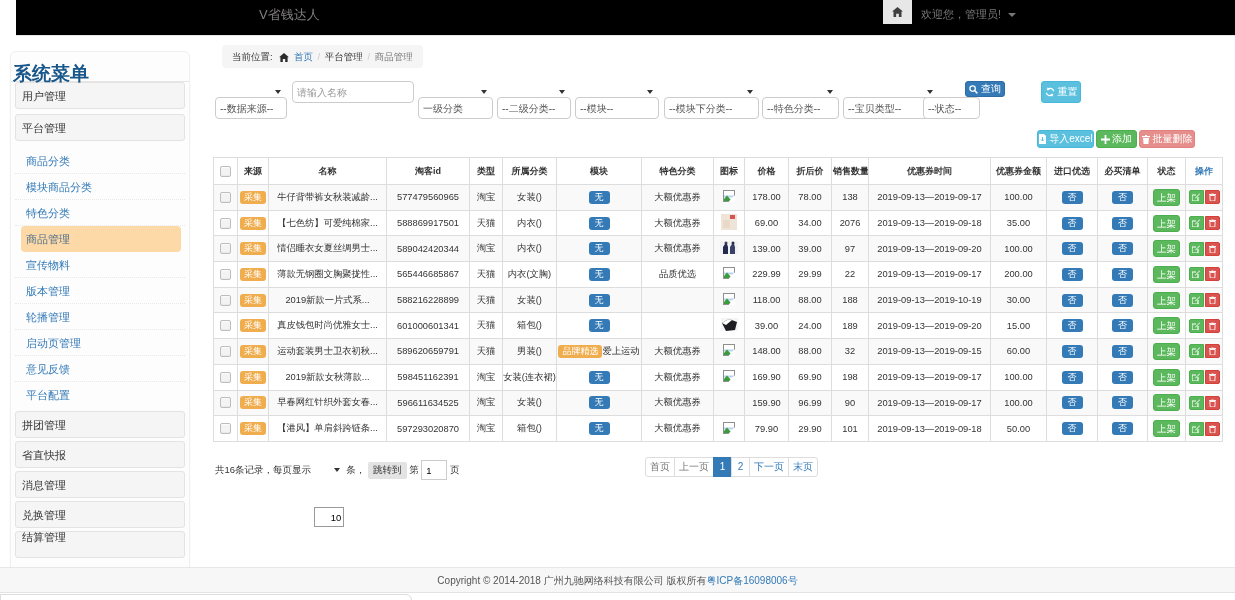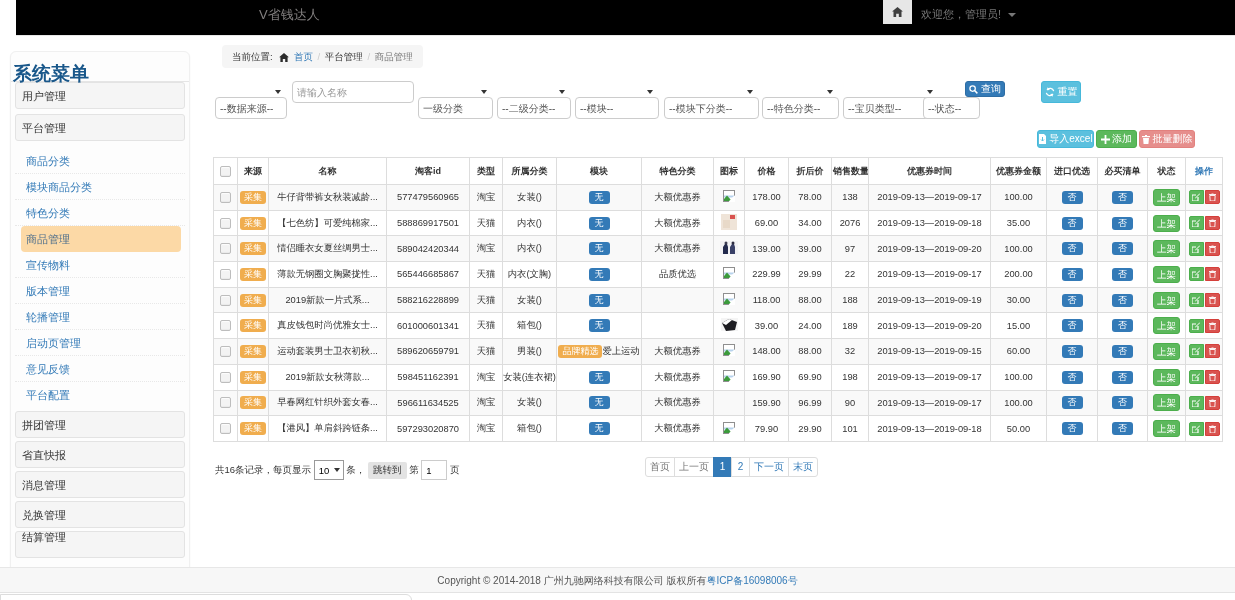--- a/index.html
+++ b/index.html
@@ -95,21 +95,21 @@
   border-radius:2px; background:#f3f3f3; box-shadow:inset 0 1px 1px rgba(255,255,255,.8), inset 0 -1px 1px rgba(0,0,0,.04);
   vertical-align:middle; cursor:pointer; }
 
 .pagebar { position:absolute; left:0; top:415px; width:1009px; height:26px; font-size:9.5px; }
 .pagebar .left { position:absolute; left:2px; top:5px; }
 .ppselwrap { position:relative; display:inline-block; width:30px; height:20px; vertical-align:middle; }
 .ppselwrap::after { content:""; position:absolute; right:4px; top:8px; width:0; height:0;
   border-left:3px solid transparent; border-right:3px solid transparent;
   border-top:4px solid #333; pointer-events:none; }
 .pp-sel { border:1px solid #9a9a9a; background:#fff; font-size:9.5px; height:20px; width:30px;
-  padding:0 0 0 4px; font-family:inherit; -webkit-appearance:none; appearance:none; }
+  padding:0 0 0 16px; font-family:inherit; -webkit-appearance:none; appearance:none;margin-top:47px; }
 .pp-jump { display:inline-block; background:#e3e3e3; color:#333; padding:2px 5px;
   border-radius:2px; cursor:pointer; }
 .pp-input { width:26px; height:20px; border:1px solid #ccc; font-size:9.5px;
   padding:0 4px; vertical-align:middle; font-family:inherit; }
 .pager { position:absolute; left:432px; top:2px; display:inline-flex; }
 .pager a { display:inline-block; border:1px solid #ddd; background:#fff;
   color:#337ab7; line-height:18px; padding:0 4px; margin-left:-1px; min-width:19px;
   text-align:center; text-decoration:none; cursor:pointer; font-size:10px; }
 .pager a:first-child { margin-left:0; border-radius:3px 0 0 3px; }
 .pager a:last-child { border-radius:0 3px 3px 0; }
@@ -435,21 +435,21 @@
           <td><svg width="12" height="12" viewBox="0 0 12 12">
               <rect x="0.5" y="0.5" width="11" height="11" fill="#fff" stroke="#8f8f8f"></rect>
               <path d="M1 5.5h10v2H1z" fill="#b9d3ec"></path>
               <path d="M1 11V9l3-3.5L8 10l.5 1z" fill="#3c9b3c"></path>
               <path d="M6 12L12 5.5V12z" fill="#fff"></path>
               <path d="M6.2 11.8L11.8 5.8" stroke="#fff" stroke-width="1.2"></path>
             </svg></td>
           <td>118.00</td>
           <td>88.00</td>
           <td>188</td>
-          <td>2019-09-13—2019-09-19</td>
+          <td>2019-09-13—2019-10-19</td>
           <td>30.00</td>
           <td><span class="badge badge-blue one">否</span></td>
           <td><span class="badge badge-blue one">否</span></td>
           <td><span class="btn-status">上架</span></td>
           <td><span class="btn-mini edit">
               <svg width="8" height="8" viewBox="0 0 8 8">
                 <path d="M0 2h4M0 2v6h6V4" stroke="#fff" stroke-width="1.2" fill="none"></path>
                 <path d="M3 5L7.5 0.5 8 1 3.5 5.5z" fill="#fff"></path>
               </svg>
             </span><span class="btn-mini del">

